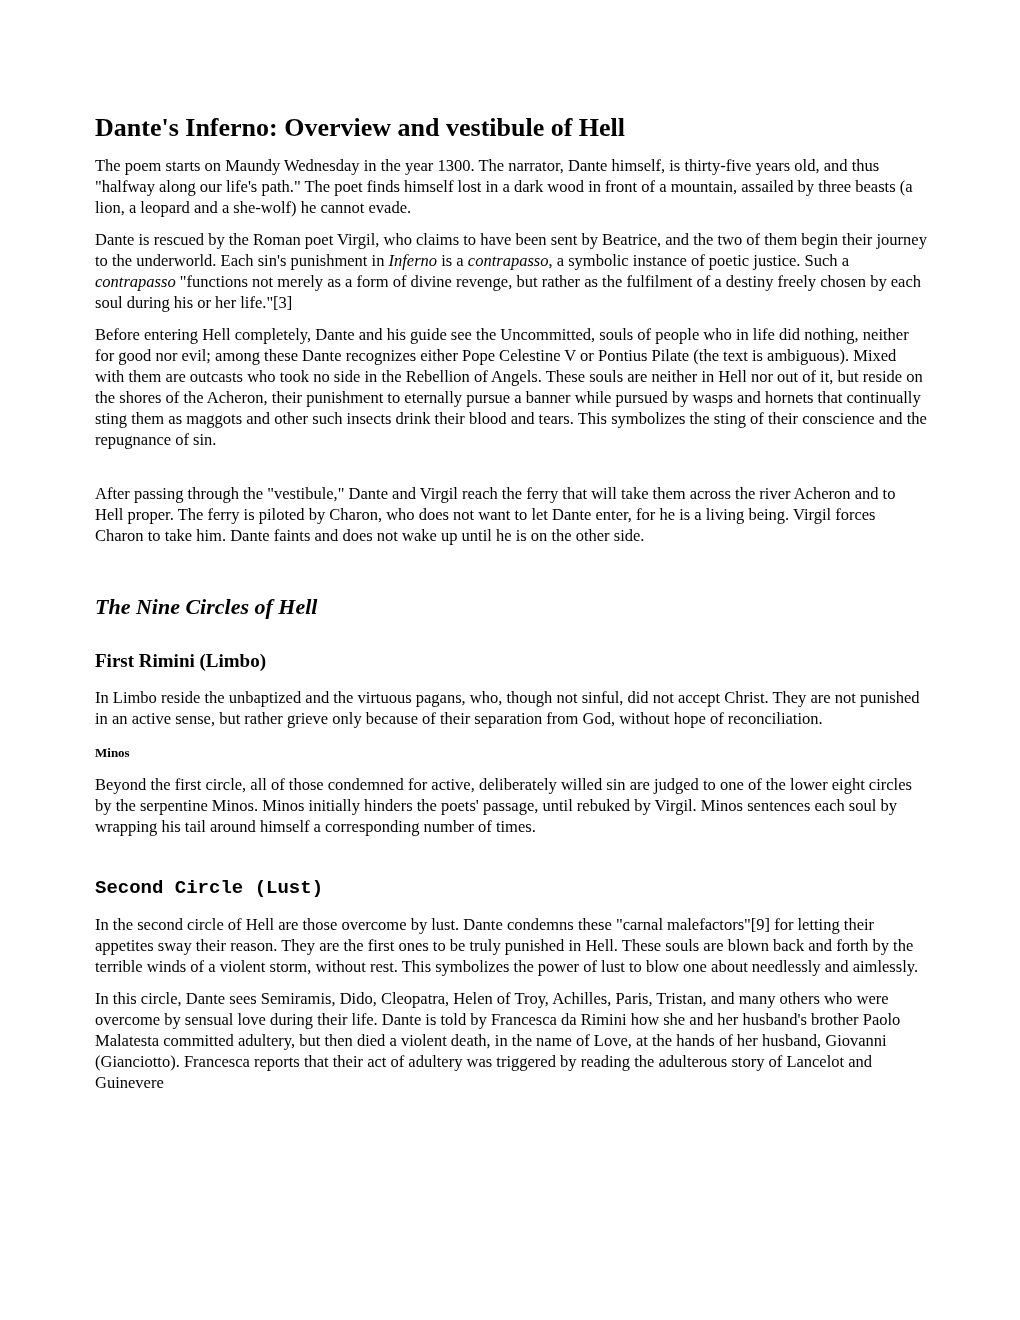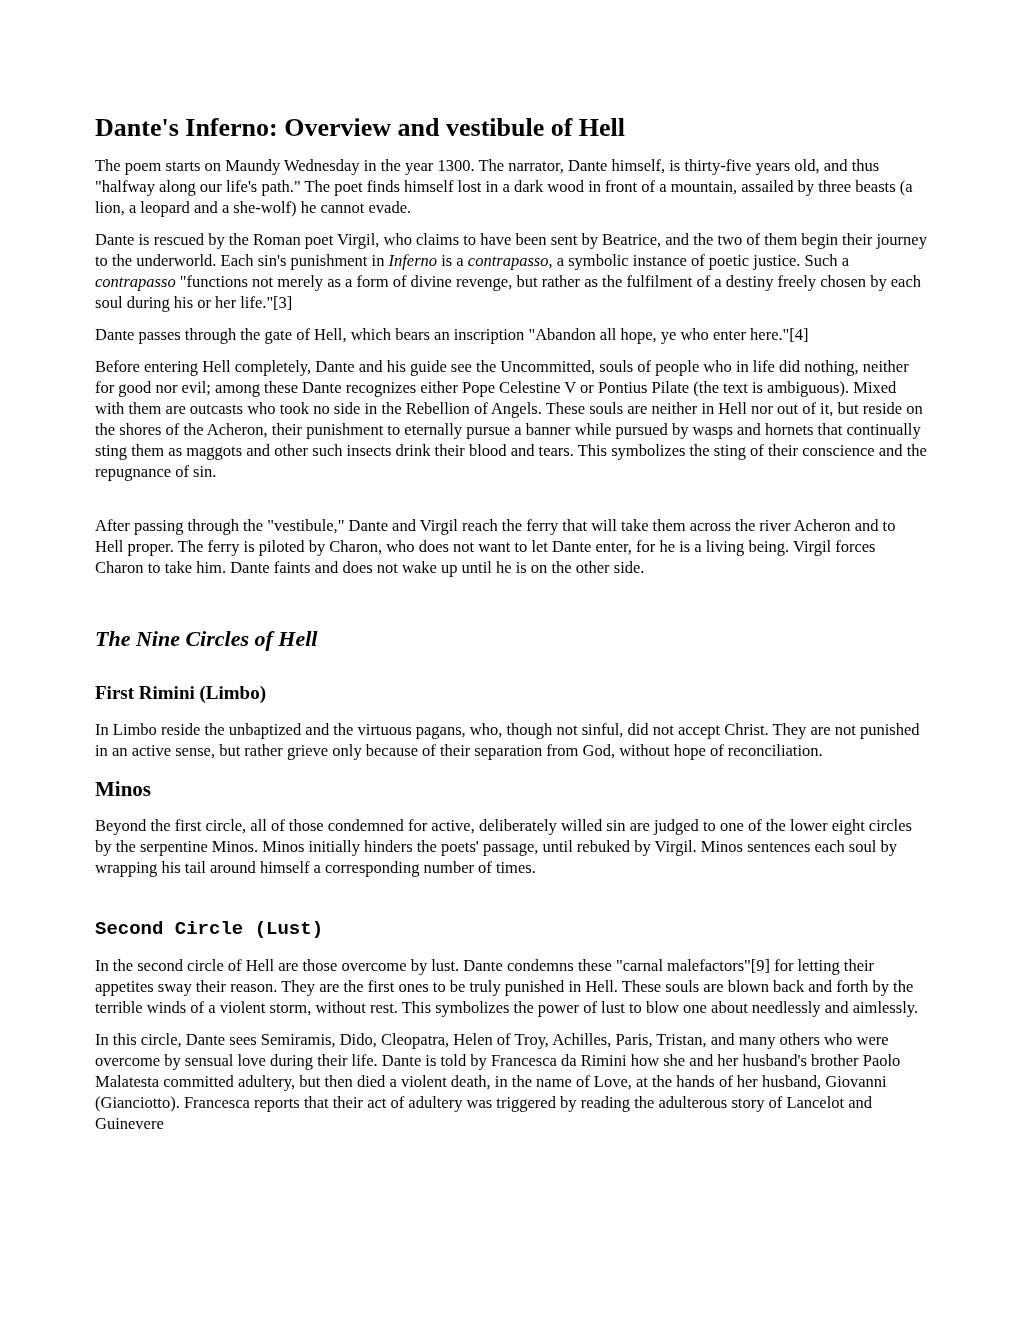--- a/index.html
+++ b/index.html
@@ -44,39 +44,38 @@
   h3.subsection {
     font-size: 19px;
     font-weight: bold;
     margin: 26px 0 15px 0;
   }
   h3.subsection.extra-top {
     margin-top: 40px;
     font-family: Liberation Mono, monospace;
   }
   h4.subsubsection {
-    font-size: 21px;
+    font-size: 13px;
     font-weight: bold;
     margin: 16px 0 13px 0;
   }
   em { }
 </style>
 </head>
 <body>
 
 <div class="page">
   <div class="doc">
 
     <h1 class="title">Dante's Inferno: Overview and vestibule of Hell</h1>
 
     <p class="body-para"><span>The poem starts on Maundy Wednesday in the year 1300. The narrator, Dante himself, is thirty-five years old, and thus "halfway along our life's path." The poet finds himself lost in a dark wood in front of a mountain, assailed by three beasts (a lion, a leopard and a she-wolf) he cannot evade.</span></p>
 
     <p class="body-para"><span>Dante is rescued by the Roman poet Virgil, who claims to have been sent by Beatrice, and the two of them begin their journey to the underworld. Each sin's punishment in </span><em>Inferno</em><span> is a </span><em>contrapasso</em><span>, a symbolic instance of poetic justice. Such a </span><em>contrapasso</em><span> "functions not merely as a form of divine revenge, but rather as the fulfilment of a destiny freely chosen by each soul during his or her life."[3]</span></p>
 
-    <p class="body-para"><span>Dante passes through the gate of Hell, which bears an inscription "Abandon all hope, ye who enter here."[4]</span></p>
 
     <p class="body-para"><span>Before entering Hell completely, Dante and his guide see the Uncommitted, souls of people who in life did nothing, neither for good nor evil; among these Dante recognizes either Pope Celestine V or Pontius Pilate (the text is ambiguous). Mixed with them are outcasts who took no side in the Rebellion of Angels. These souls are neither in Hell nor out of it, but reside on the shores of the Acheron, their punishment to eternally pursue a banner while pursued by wasps and hornets that continually sting them as maggots and other such insects drink their blood and tears. This symbolizes the sting of their conscience and the repugnance of sin.</span></p>
 
     <p class="body-para gap-top"><span>After passing through the "vestibule," Dante and Virgil reach the ferry that will take them across the river Acheron and to Hell proper. The ferry is piloted by Charon, who does not want to let Dante enter, for he is a living being. Virgil forces Charon to take him. Dante faints and does not wake up until he is on the other side.</span></p>
 
     <h2 class="section">The Nine Circles of Hell</h2>
 
     <h3 class="subsection">First Rimini (Limbo)</h3>
 
     <p class="body-para"><span>In Limbo reside the unbaptized and the virtuous pagans, who, though not sinful, did not accept Christ. They are not punished in an active sense, but rather grieve only because of their separation from God, without hope of reconciliation.</span></p>

